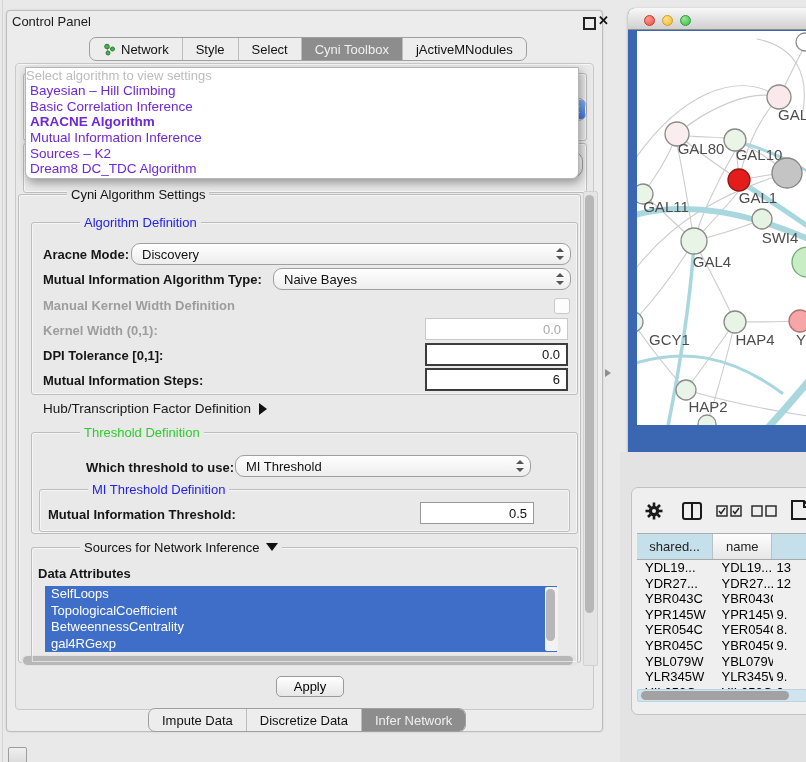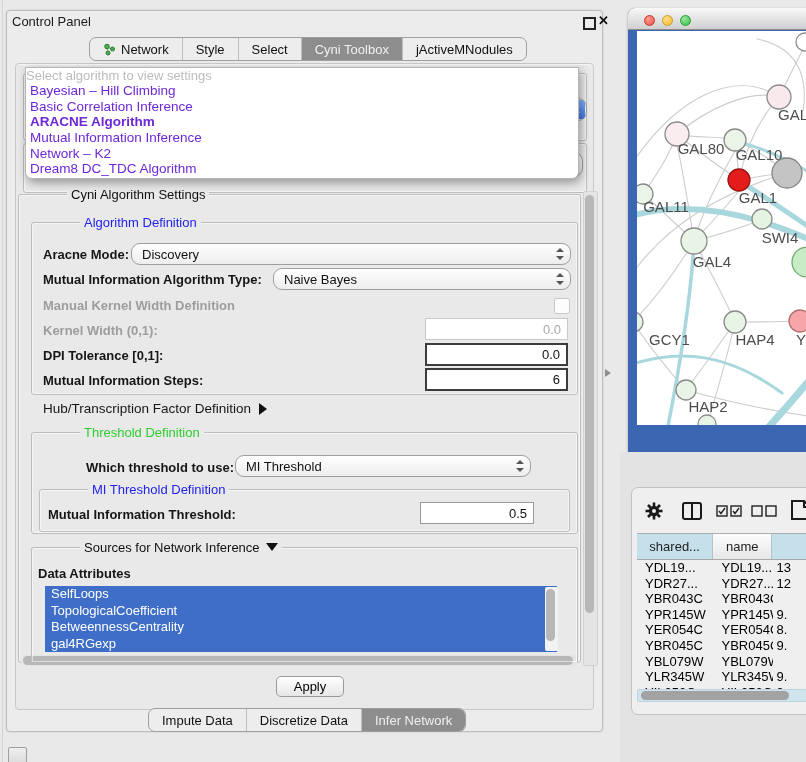--- a/index.html
+++ b/index.html
@@ -162,21 +162,21 @@
       <span class="stepper"></span>
     </div>
 
     <div id="popup">
       <div class="prompt">Select algorithm to view settings</div>
       <div id="algo-items">
           <div class="algo-item">Bayesian – Hill Climbing</div>
           <div class="algo-item">Basic Correlation Inference</div>
           <div class="algo-item sel">ARACNE Algorithm</div>
           <div class="algo-item">Mutual Information Inference</div>
-          <div class="algo-item">Network – K2</div>
+          <div class="algo-item">Sources – K2</div>
           <div class="algo-item">Dream8 DC_TDC Algorithm</div>
         </div>
     </div>
 
     <div class="tgroup" style="left:11px;top:183px;width:561px;height:467px;">
       <span class="glabel">Cyni Algorithm Settings</span>
     </div>
     <div class="vsb" style="left:576px;top:180px;height:473px;">
       <div class="thumb" style="top:3px;height:418px;"></div>
     </div>

